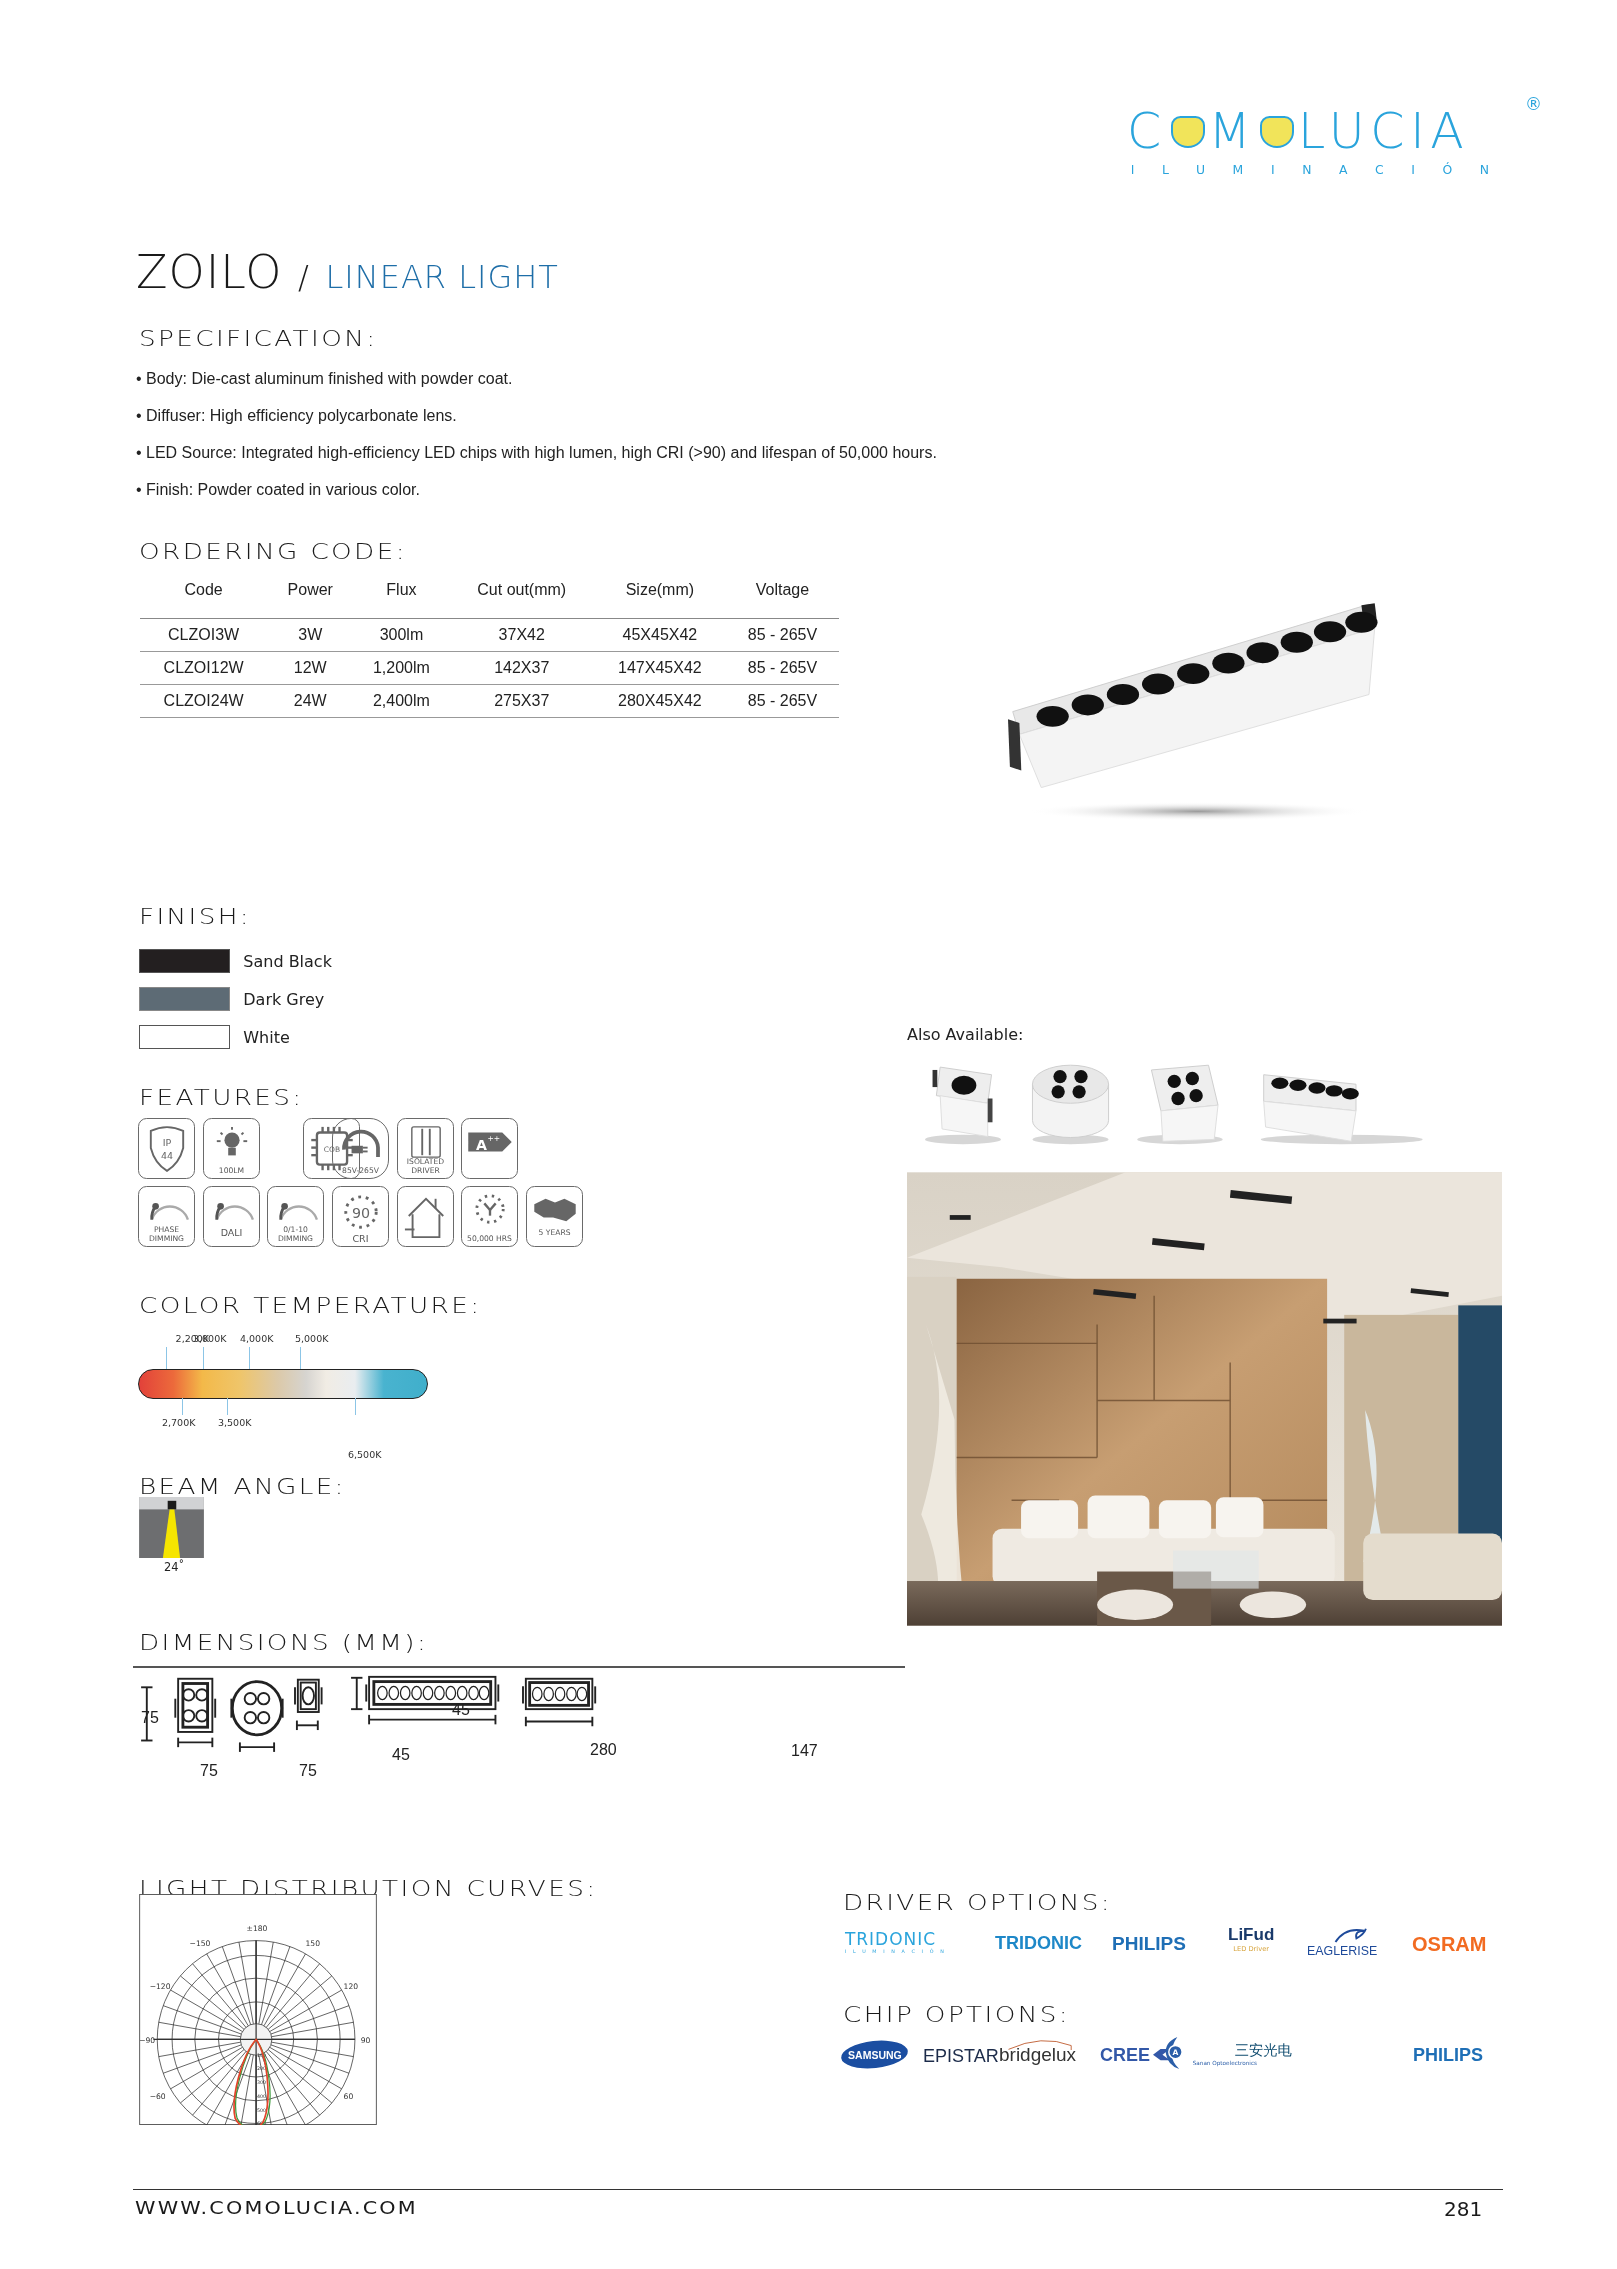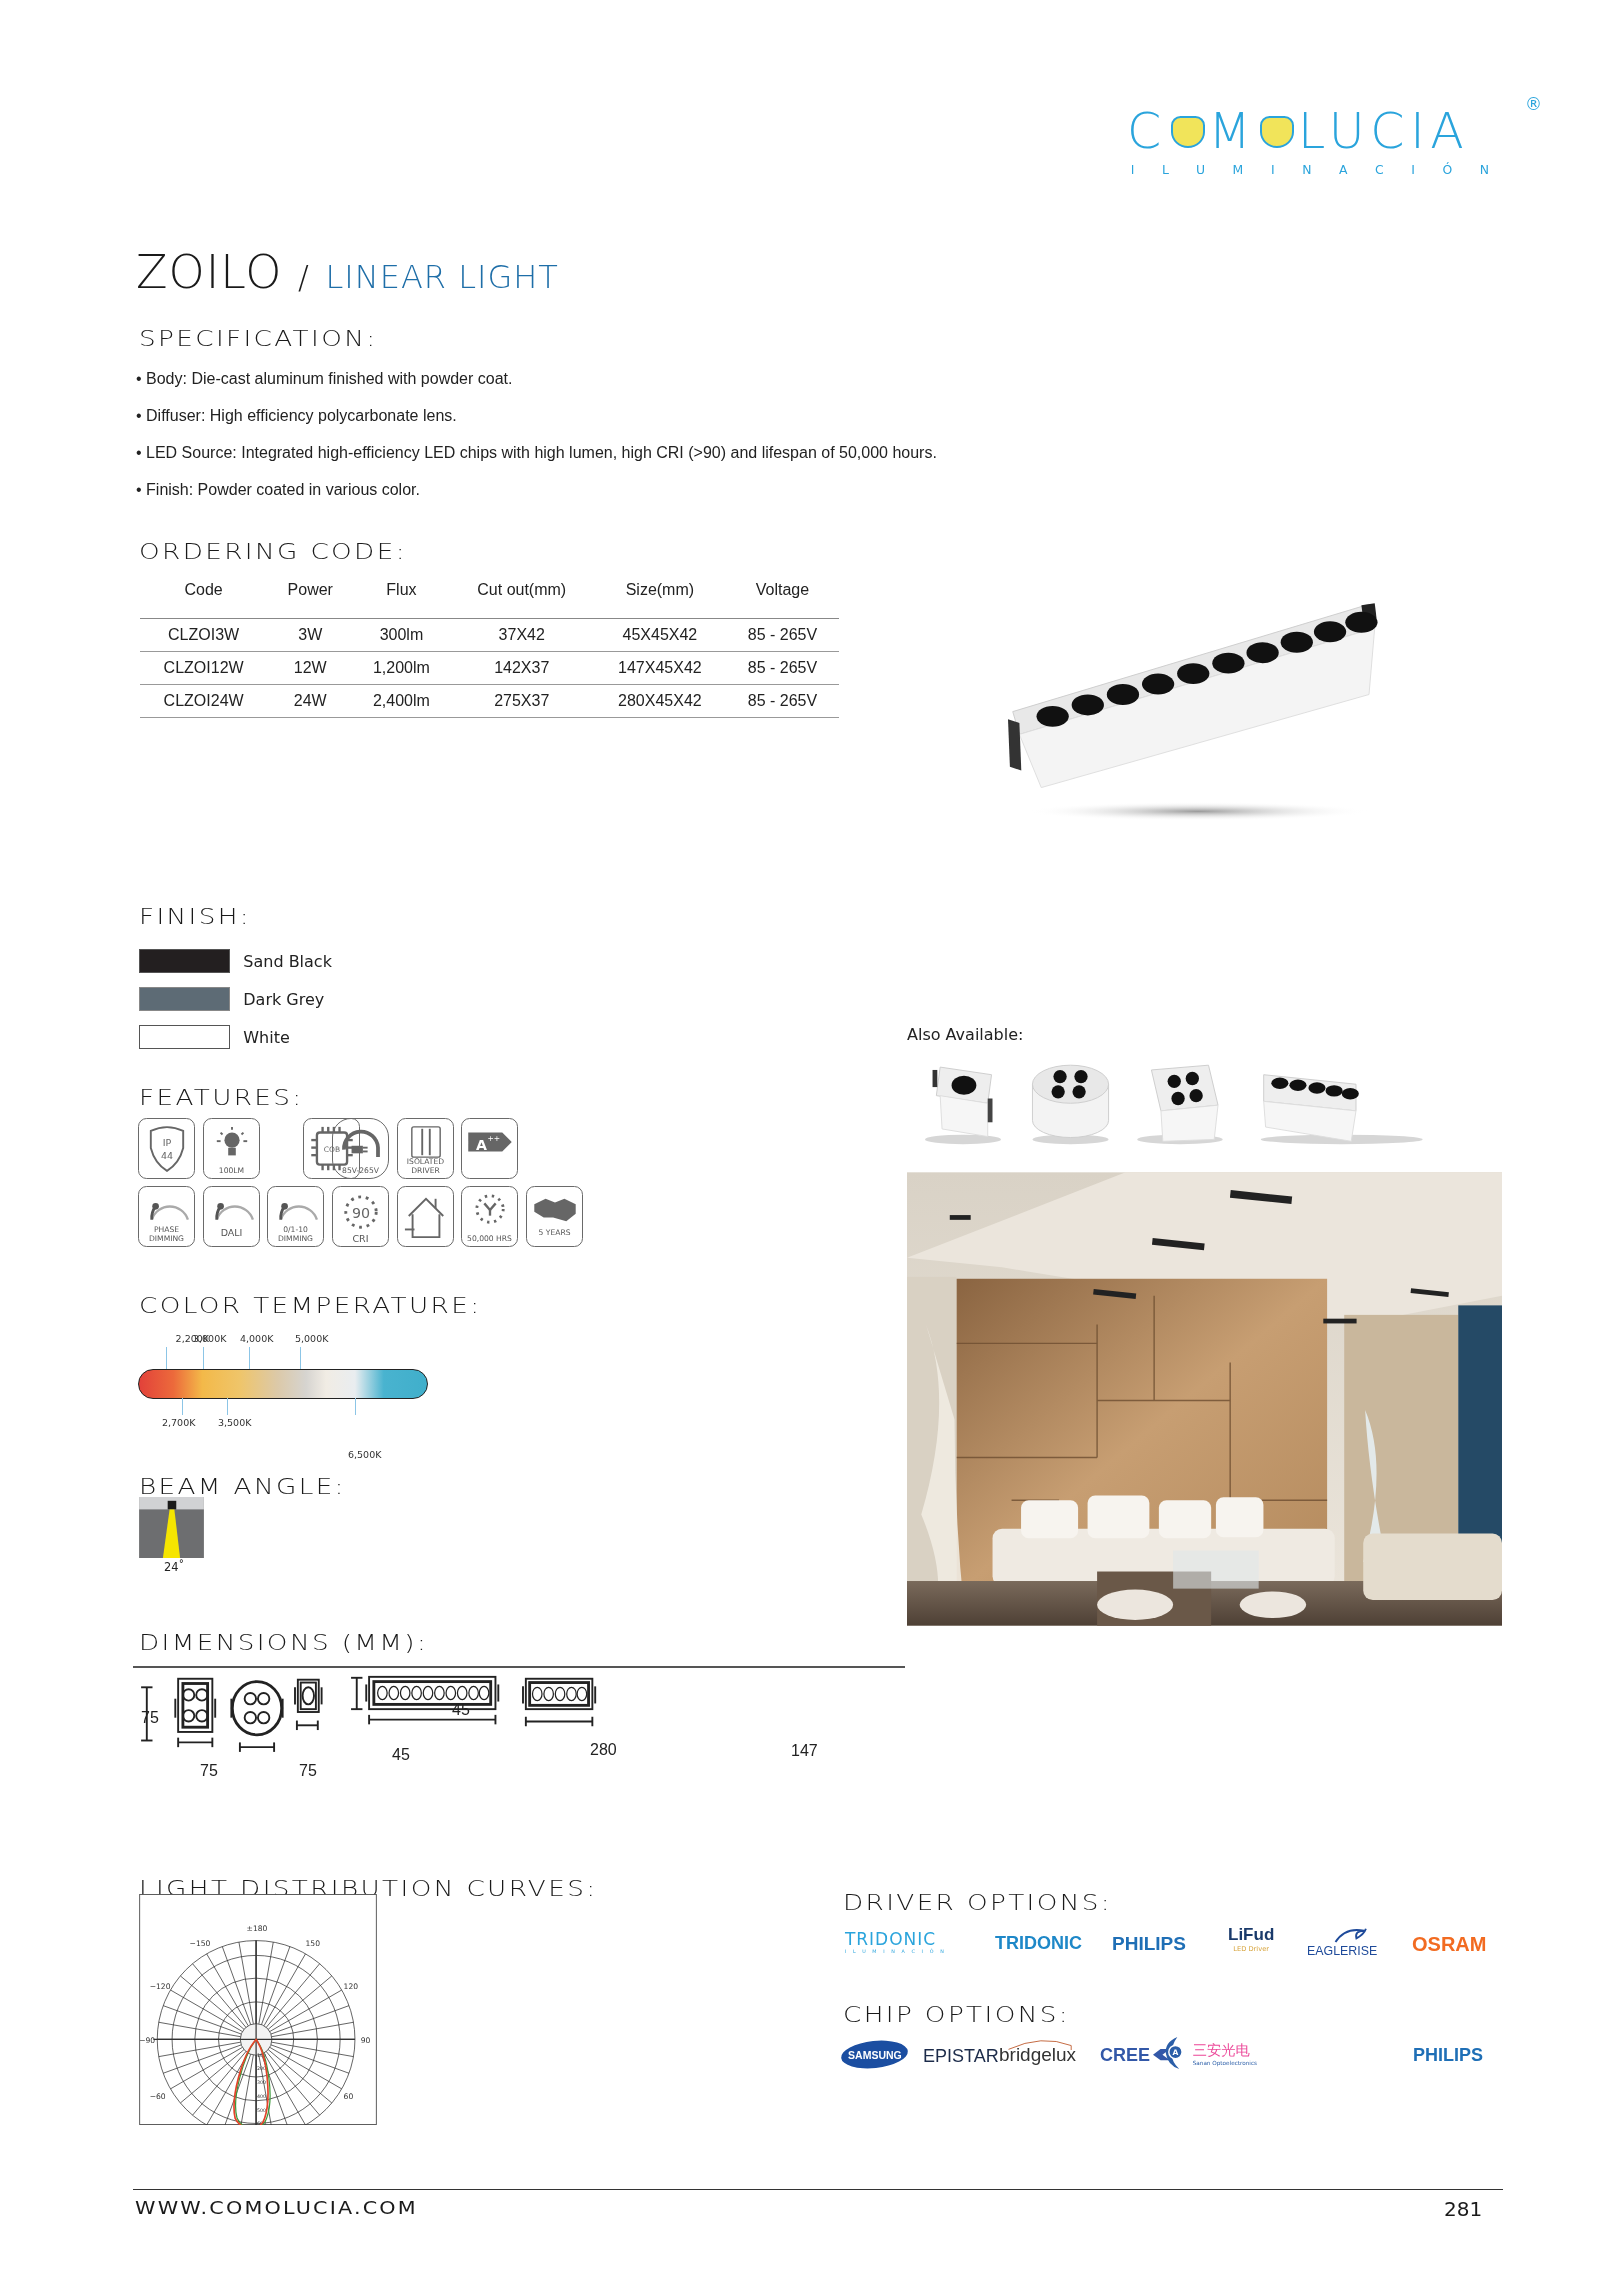--- a/index.html
+++ b/index.html
@@ -598,21 +598,21 @@
         <polygon points="0,6 8,0 18,0 10,6 18,12 8,12" fill="#3358a8"></polygon>
       </svg>
   </div>
   <div class="abs" style="left:321px; top:0; display:flex; align-items:center; gap:5.7px;">
     <svg width="25" height="36" viewBox="0 0 26 38">
         <path d="M16,2 q-14,6 -12,18 q2,12 14,16 q-8,-8 -8,-16 q0,-10 6,-18z" fill="#2b5ea8"></path>
         <circle cx="14" cy="18" r="7" fill="#2b5ea8" stroke="#fff" stroke-width="1.5"></circle>
         <text x="14" y="21" font-size="8" text-anchor="middle" fill="#fff" font-family="DejaVu Sans, sans-serif" font-weight="bold">A</text>
       </svg>
     <div>
-      <div style="font-family:'DejaVu Serif',serif; font-size:14.3px; color:#ec4899;">三安光电</div>
+      <div style="font-family:'DejaVu Serif',serif; font-size:14.3px; color:#0c4a6e;margin-left:42px;">三安光电</div>
       <div style="font-size:5.7px; color:#2b5ea8;">Sanan Optoelectronics</div>
     </div>
   </div>
   <span class="brand" style="left:572px; top:9.5px; font-size:18px; color:#1f6fb6;">PHILIPS</span>
 </div>
 
 <div class="abs" style="left:133px; top:2189px; width:1370px; height:1px; background:#333;"></div>
 <div class="abs" style="left:135px; top:2197px; font-size:18px; letter-spacing:1.9px; color:#1a1a1a; transform:scaleX(1.15); transform-origin:left;">WWW.COMOLUCIA.COM</div>
 <div class="abs" style="left:1444px; top:2197px; font-size:20px; color:#1a1a1a;">281</div>
 

